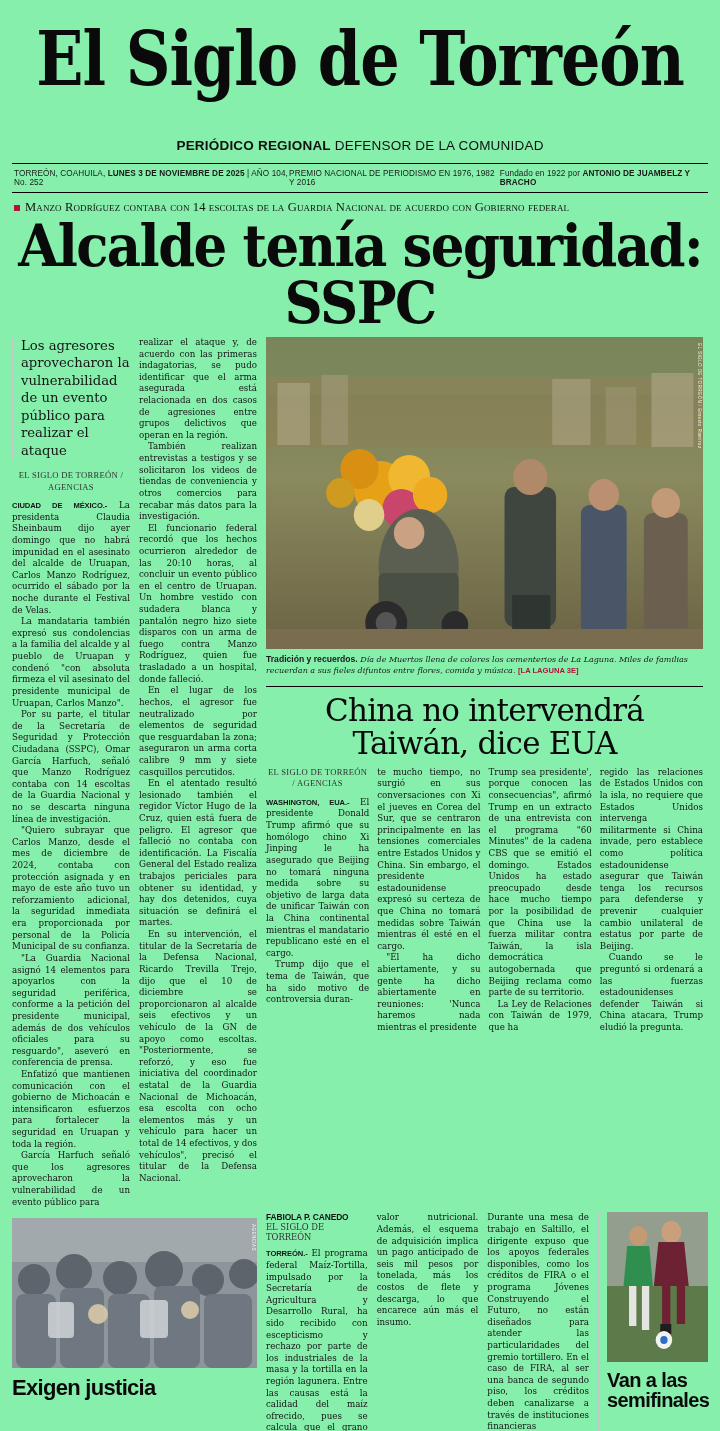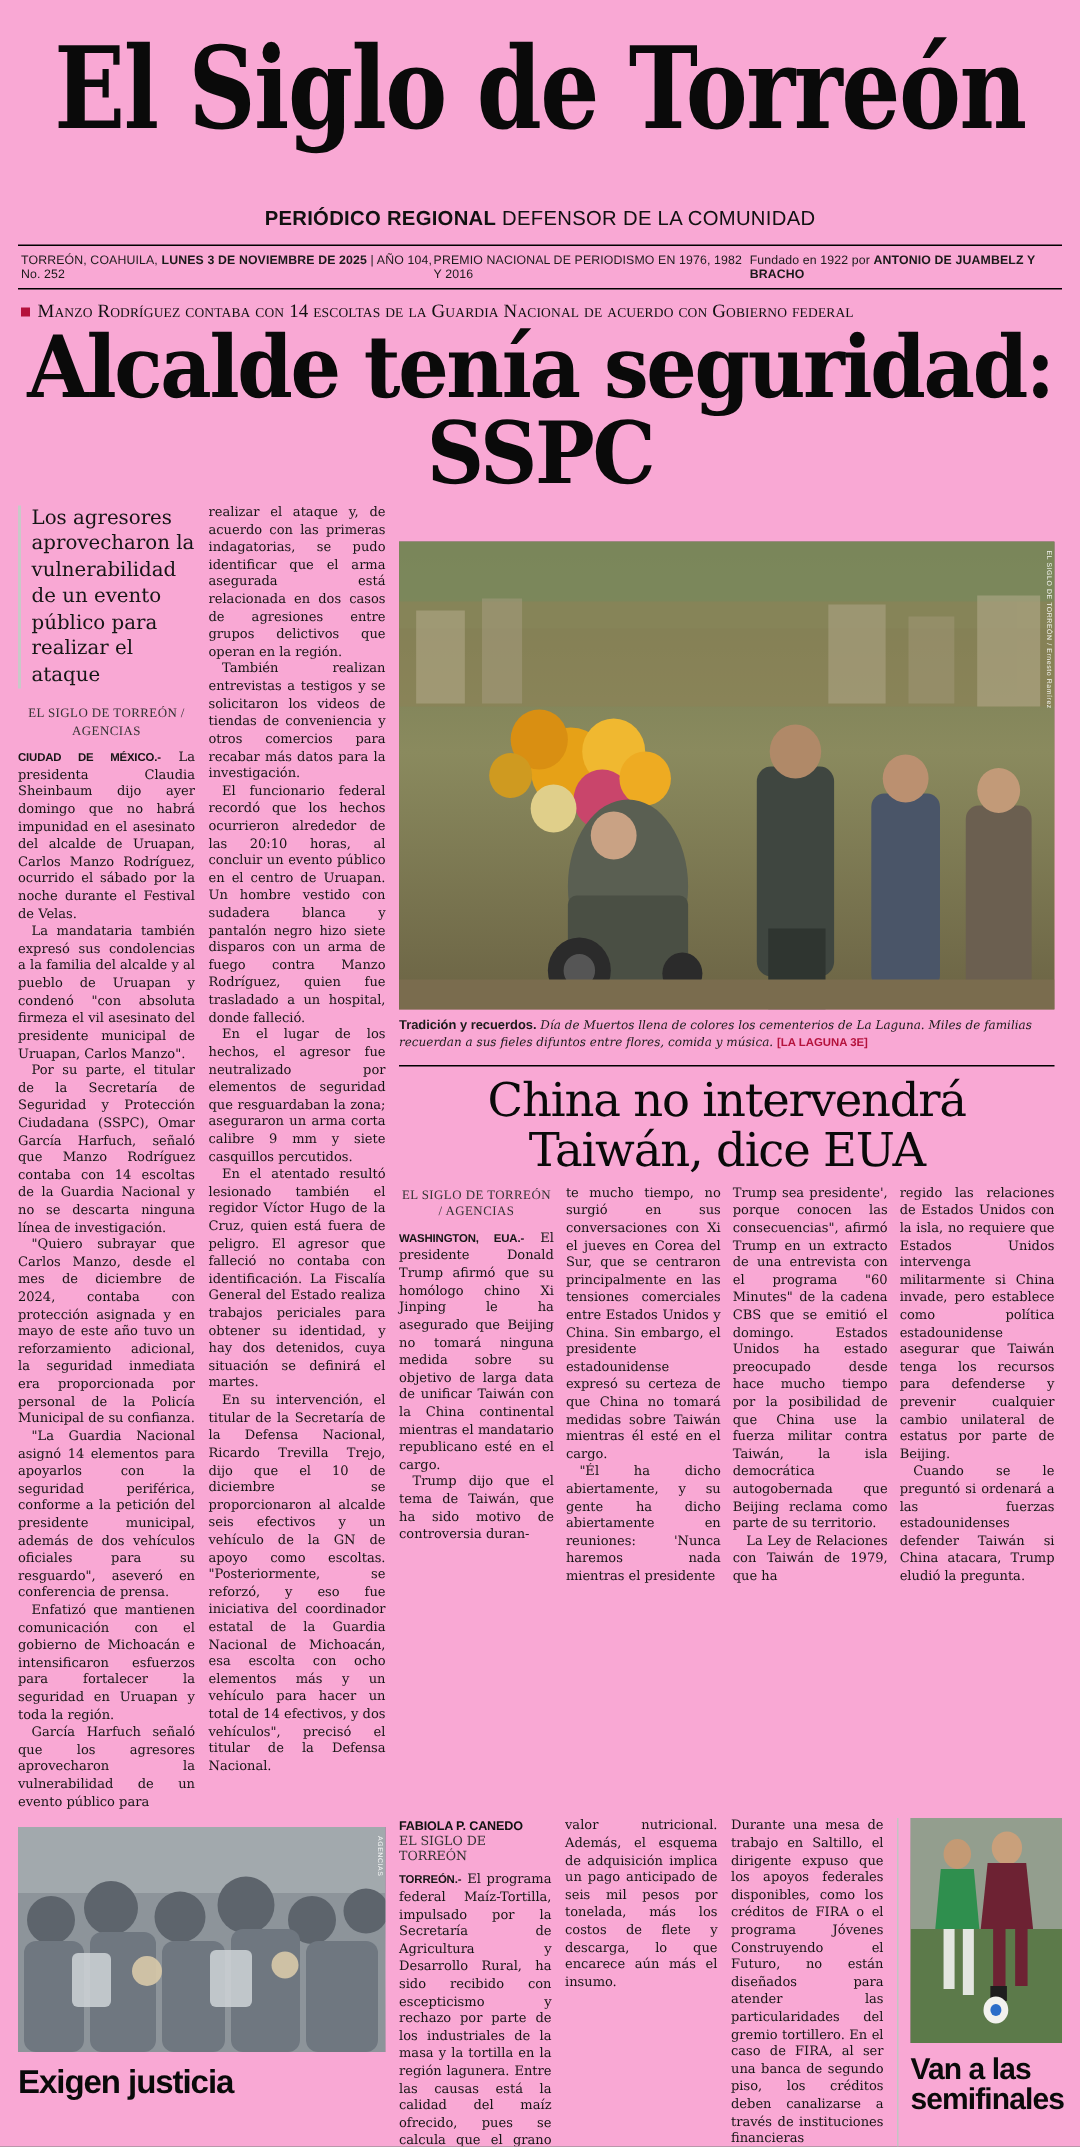--- a/index.html
+++ b/index.html
@@ -1,18 +1,18 @@
 <!DOCTYPE html>
 <html><head>
 <meta charset="utf-8">
 <style>
   * { box-sizing: border-box; margin:0; padding:0; }
   html,body { background:#8a8a8a; }
   .page {
-    width:720px; height:1431px; background:#f9a8d4; margin:0 auto; position:relative;
+    width:720px; height:1431px; background:#86efac; margin:0 auto; position:relative;
     font-family:"Liberation Serif", serif; color:#111; overflow:hidden;
   }
 
   
   .masthead { padding:22px 14px 0 14px; text-align:center; }
   .masthead-title {
     font-family:"DejaVu Serif", serif;
     font-weight:900; font-size:62px; line-height:1.0; letter-spacing:-1px;
     color:#0a0a0a; white-space:nowrap;
     transform:scaleY(1.22) scaleX(1.0); transform-origin:center top;
@@ -66,21 +66,21 @@
   }
   .body {
     font-family:"DejaVu Serif", serif; font-size:8.7px; line-height:1.335;
     text-align:justify; color:#151515; hyphens:auto;
   }
   .body p { text-indent:9px; margin:0; }
   .body p:first-child { text-indent:0; }
   .place { font-family:"Liberation Sans", sans-serif; font-weight:700; font-size:7.6px; letter-spacing:-0.1px; }
 
   
-  .photo-area { flex:1; position:relative;margin-top:24px; }
+  .photo-area { flex:1; position:relative; }
   .lead-photo {
     width:100%; height:312px; position:relative; overflow:hidden;
     background:linear-gradient(180deg,#5d6a4a 0%,#6d7550 28%,#8a7b52 55%,#937c55 75%,#7d6c4c 100%);
   }
   .credit-v {
     position:absolute; right:1px; top:6px; writing-mode:vertical-rl;
     font-family:"Liberation Sans", sans-serif; font-size:4.6px; color:#fff; opacity:.9;
     letter-spacing:.4px;
   }
   .caption {

